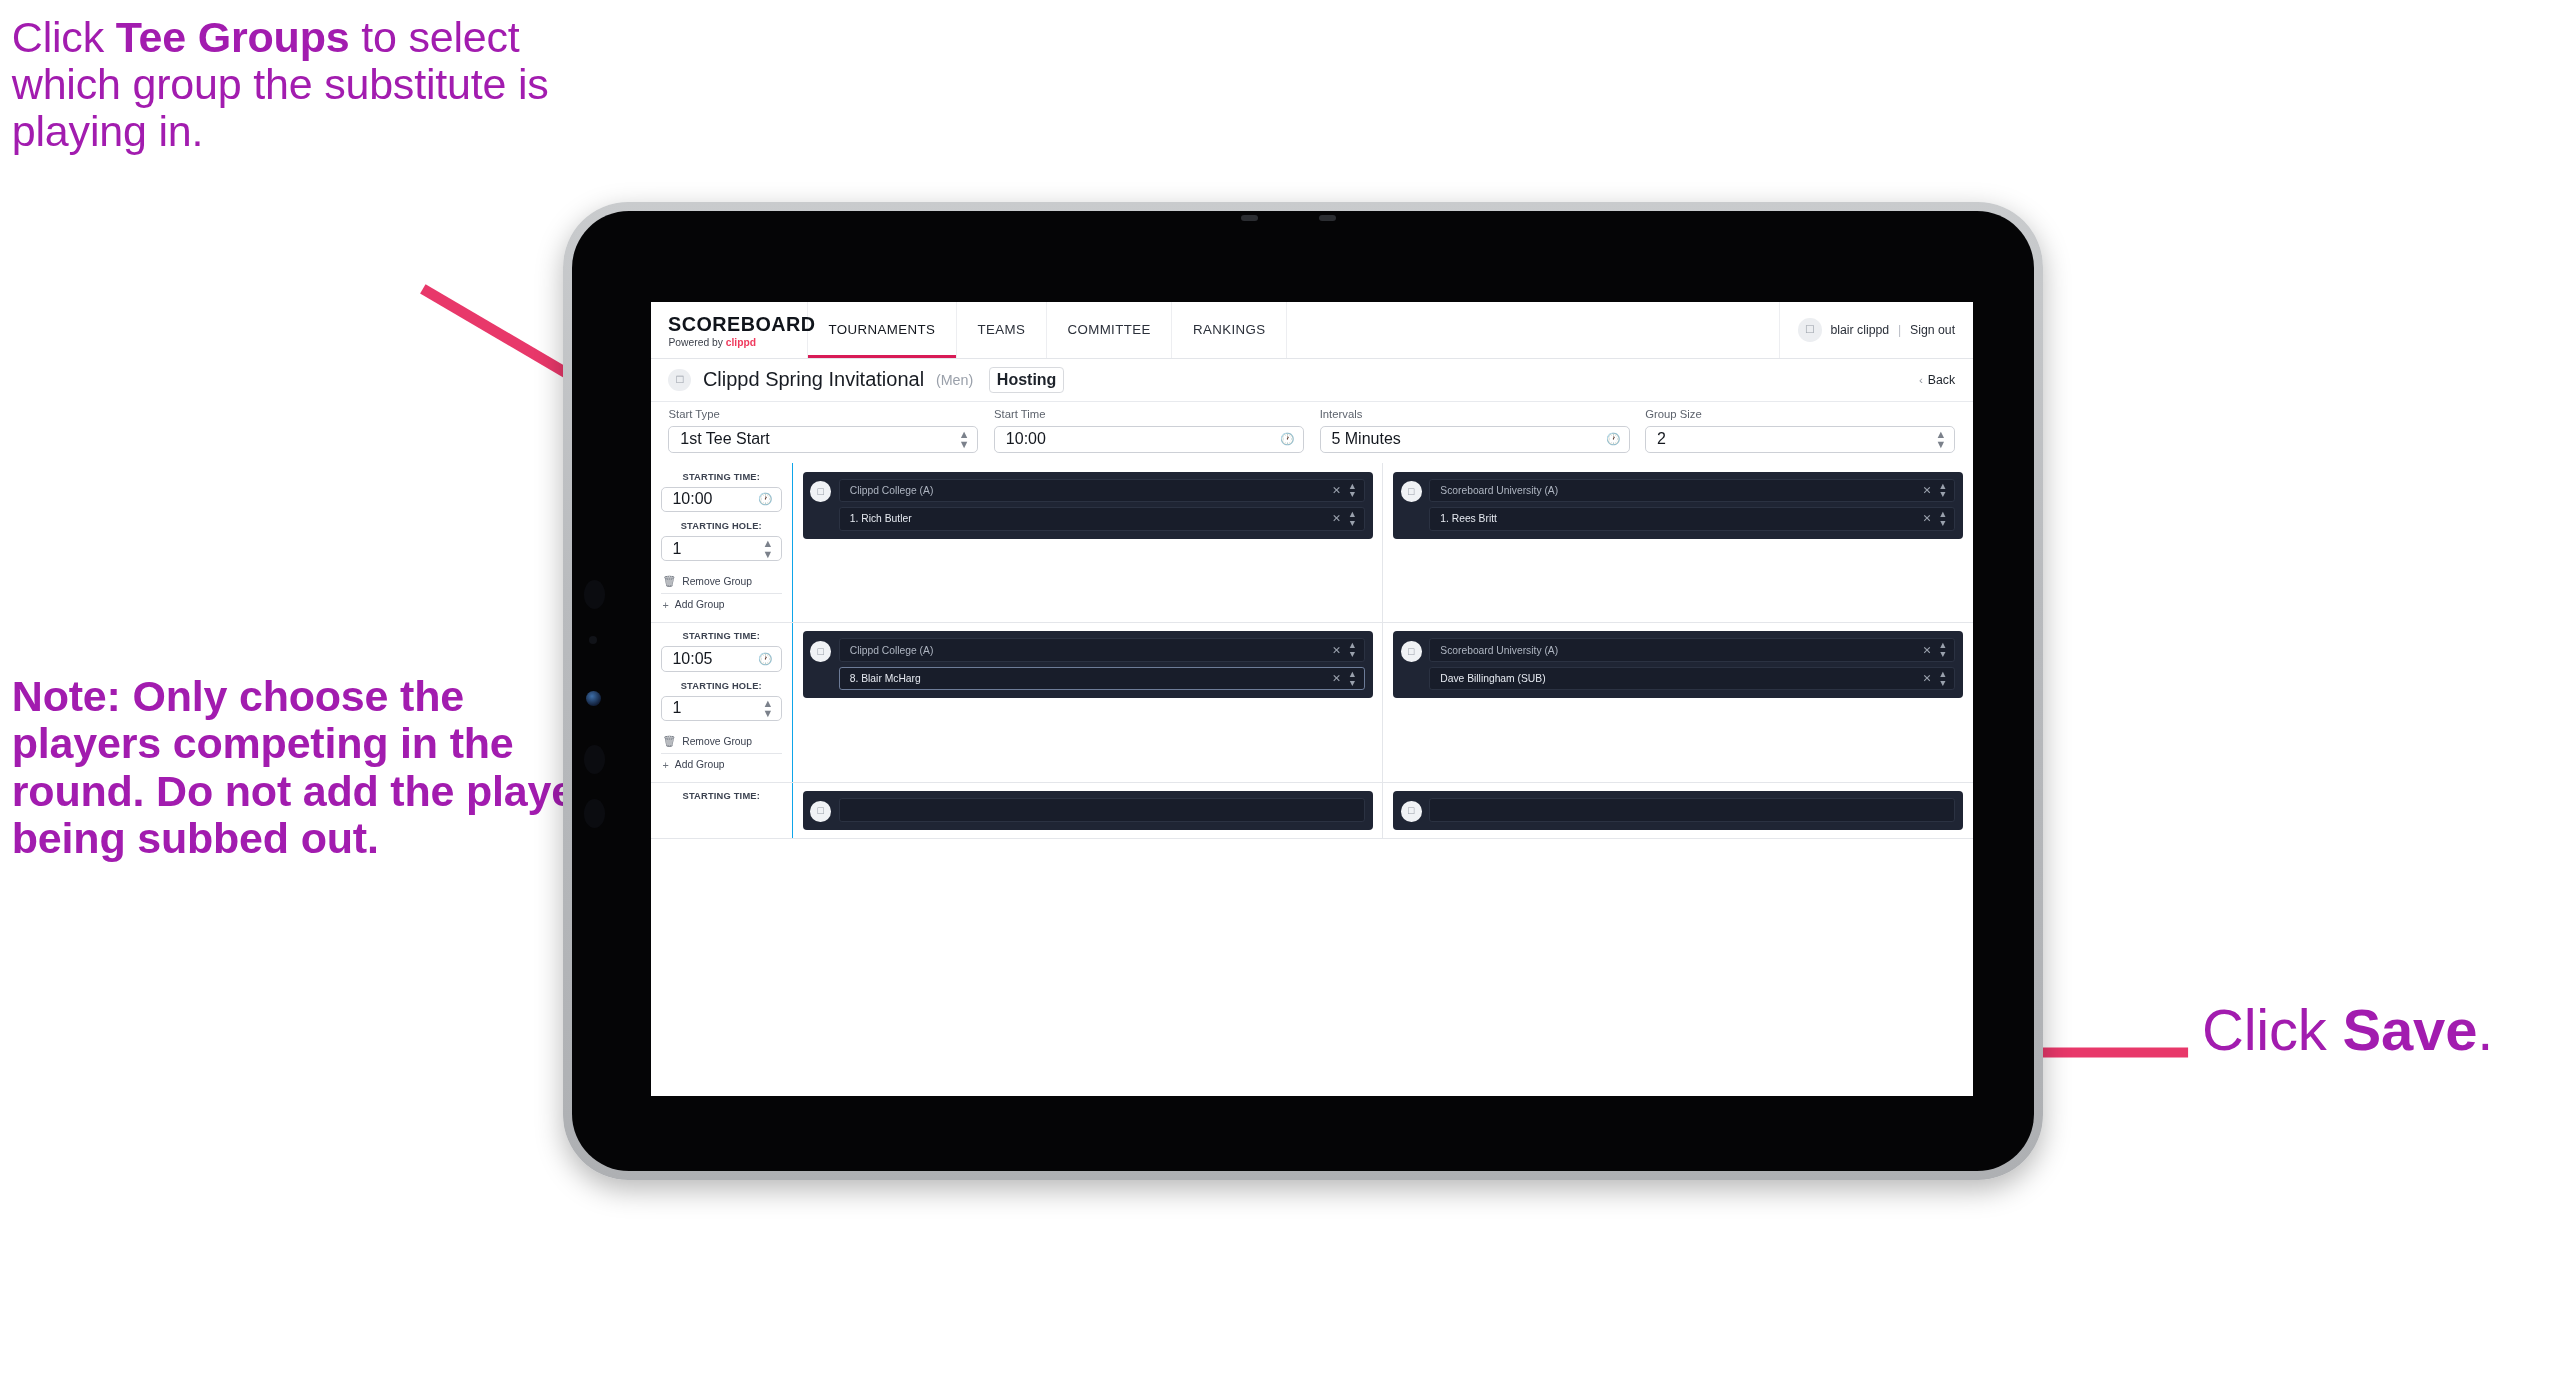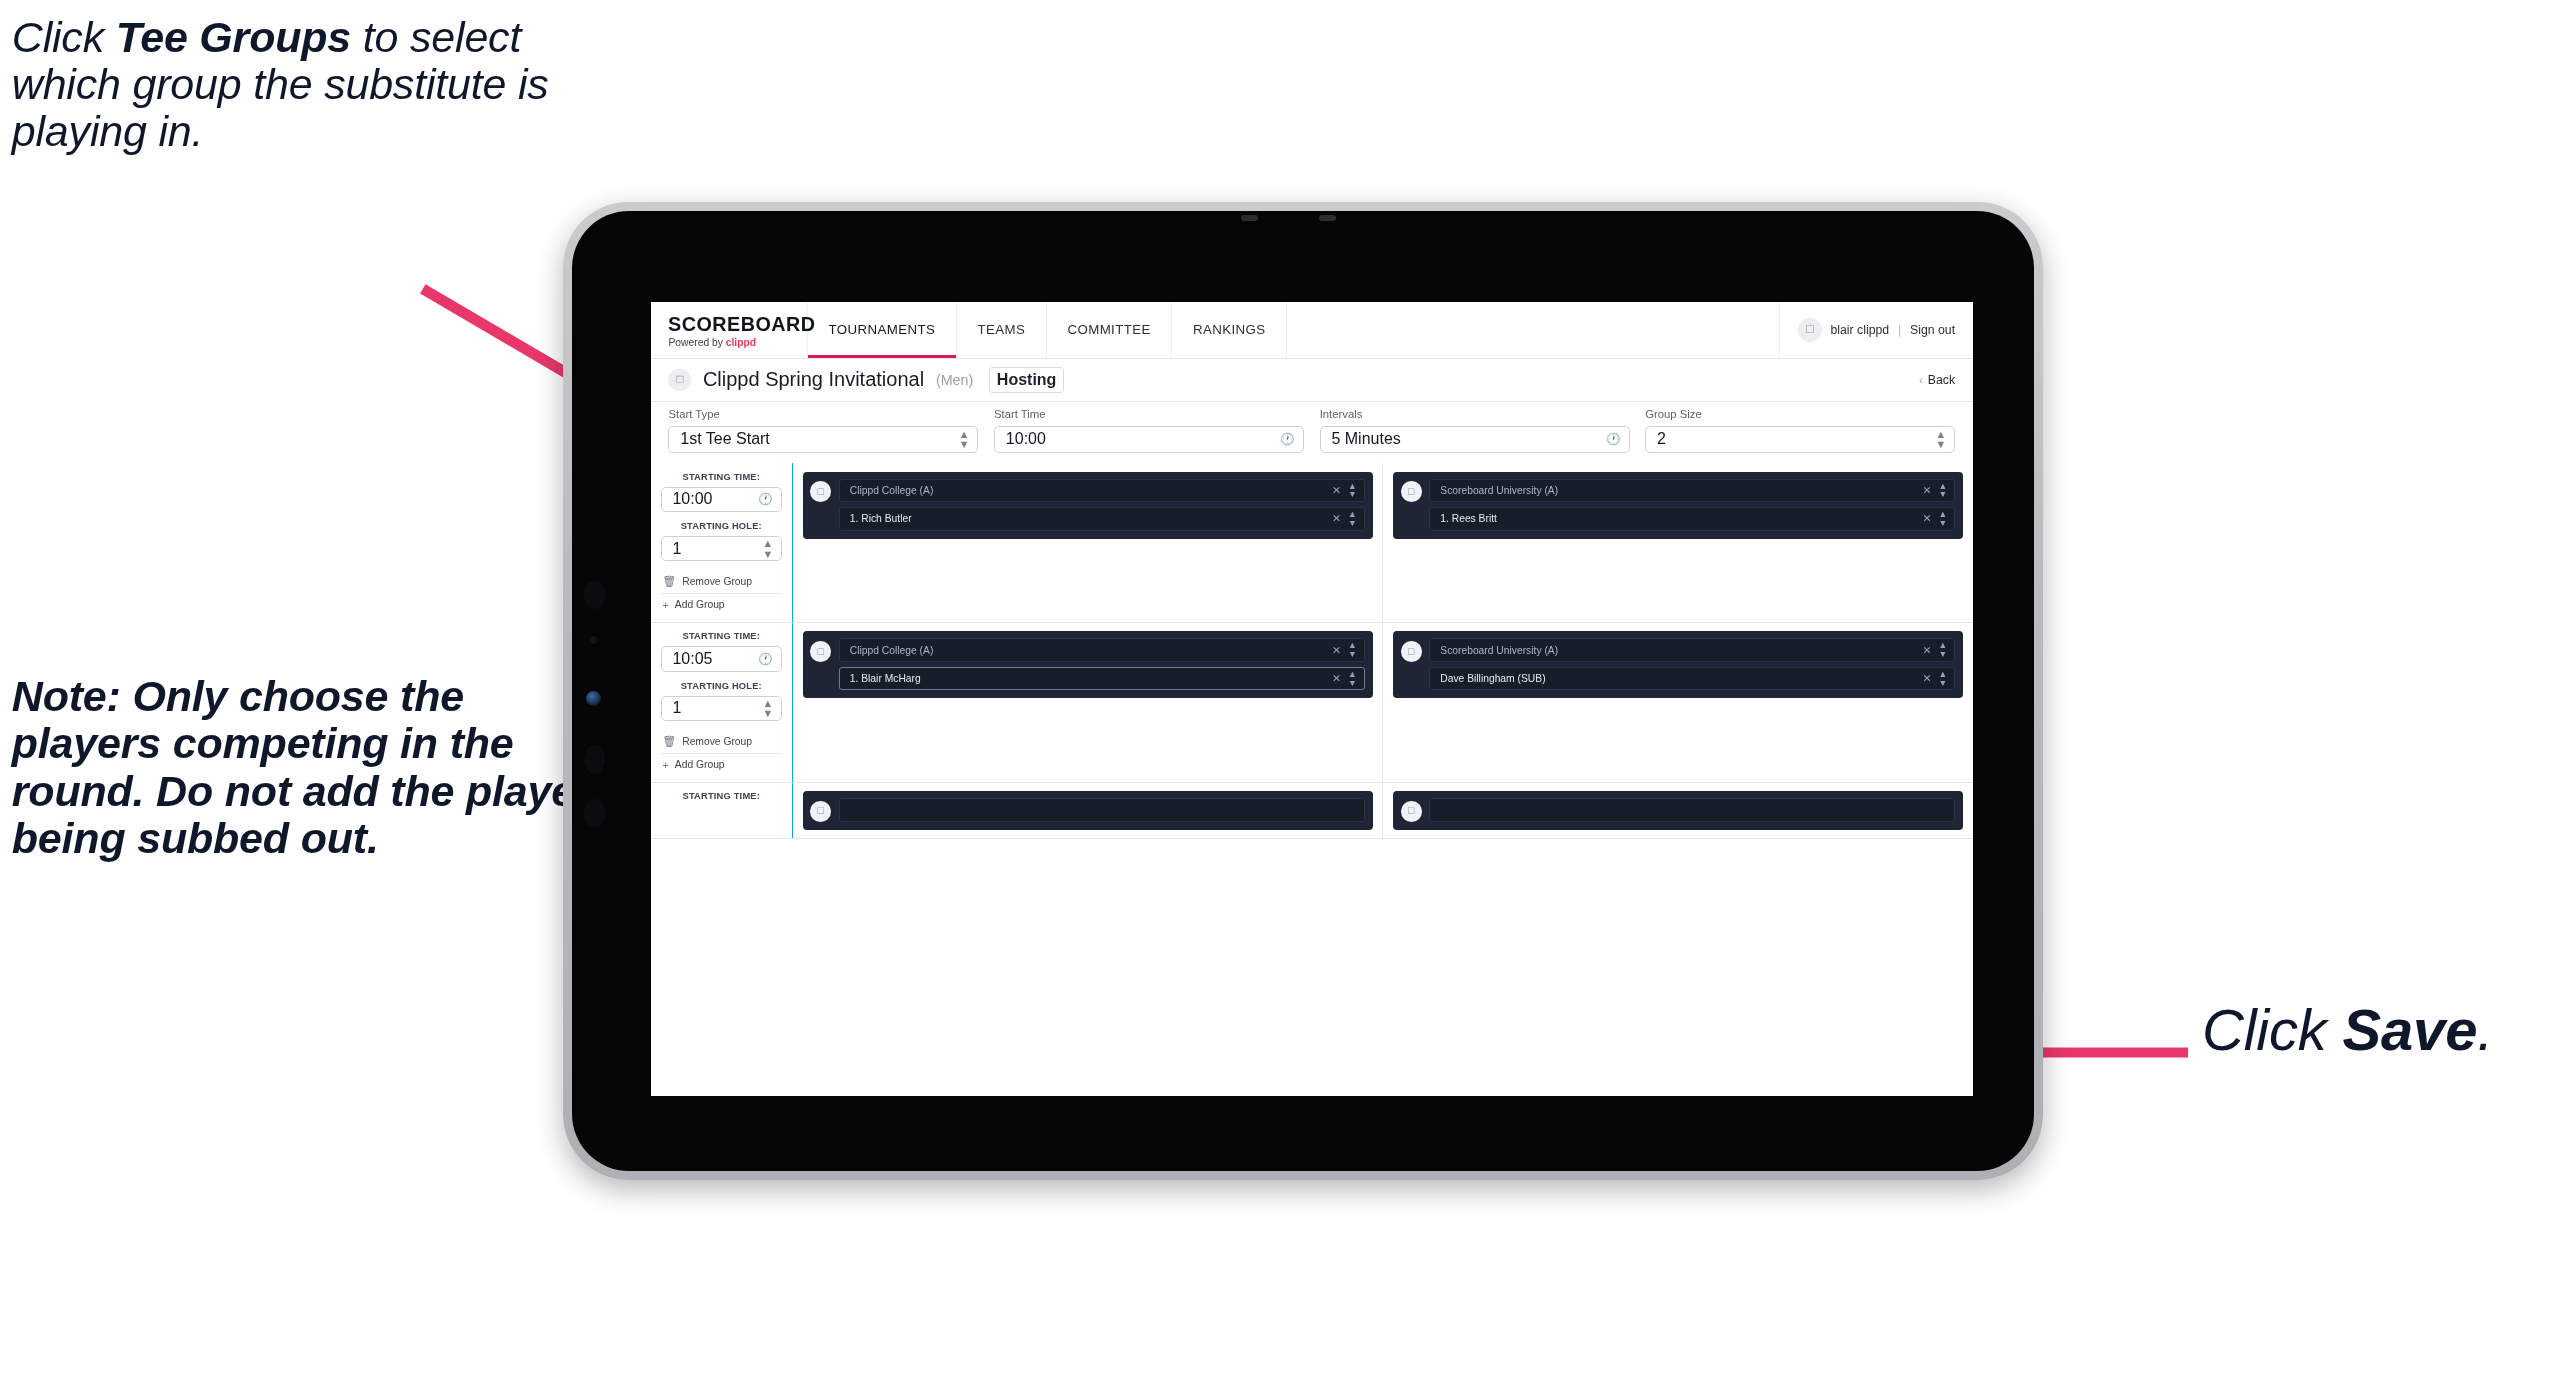--- a/index.html
+++ b/index.html
@@ -7,25 +7,24 @@
     width: 2576px; height: 1385px;
     background: #ffffff;
     font-family: "Liberation Sans", sans-serif;
     overflow: hidden;
   }
   #stage { position: relative; width: 2576px; height: 1385px; background: #fff; }
 
   
   .anno {
     position: absolute;
-    color: #0f172a;
+    color: #a21caf;
     font-size: 43px;
     line-height: 1.1;
     letter-spacing: -0.2px;
-    font-style: italic;
   }
   .anno b { font-weight: 700; }
   #anno-top { left: 11.8px; top: 13.8px; width: 551px; }
   #anno-note { left: 11.8px; top: 673px; width: 580px; font-weight: 700; }
   #anno-save { left: 2202px; top: 998px; width: 324px; font-size: 58px; }
 
   
   .arrow { position: absolute; pointer-events: none; }
 
   
@@ -425,21 +424,21 @@
             <div class="teamcell">
               <div class="teamcard">
                 <span class="tavatar">☐</span>
                 <div class="rows">
                   <div class="pill team">
                     <span class="ptext">Clippd College (A)</span>
                     <span class="x">✕</span>
                     <span class="sx">▲<span>▼</span></span>
                   </div>
                   <div class="pill player focused">
-                    <span class="ptext">1. Blair McHarg</span>
+                    <span class="ptext">8. Blair McHarg</span>
                     <span class="x">✕</span>
                     <span class="sx">▲<span>▼</span></span>
                   </div>
                 </div>
               </div>
             </div>
 
             <div class="teamcell">
               <div class="teamcard">
                 <span class="tavatar">☐</span>

